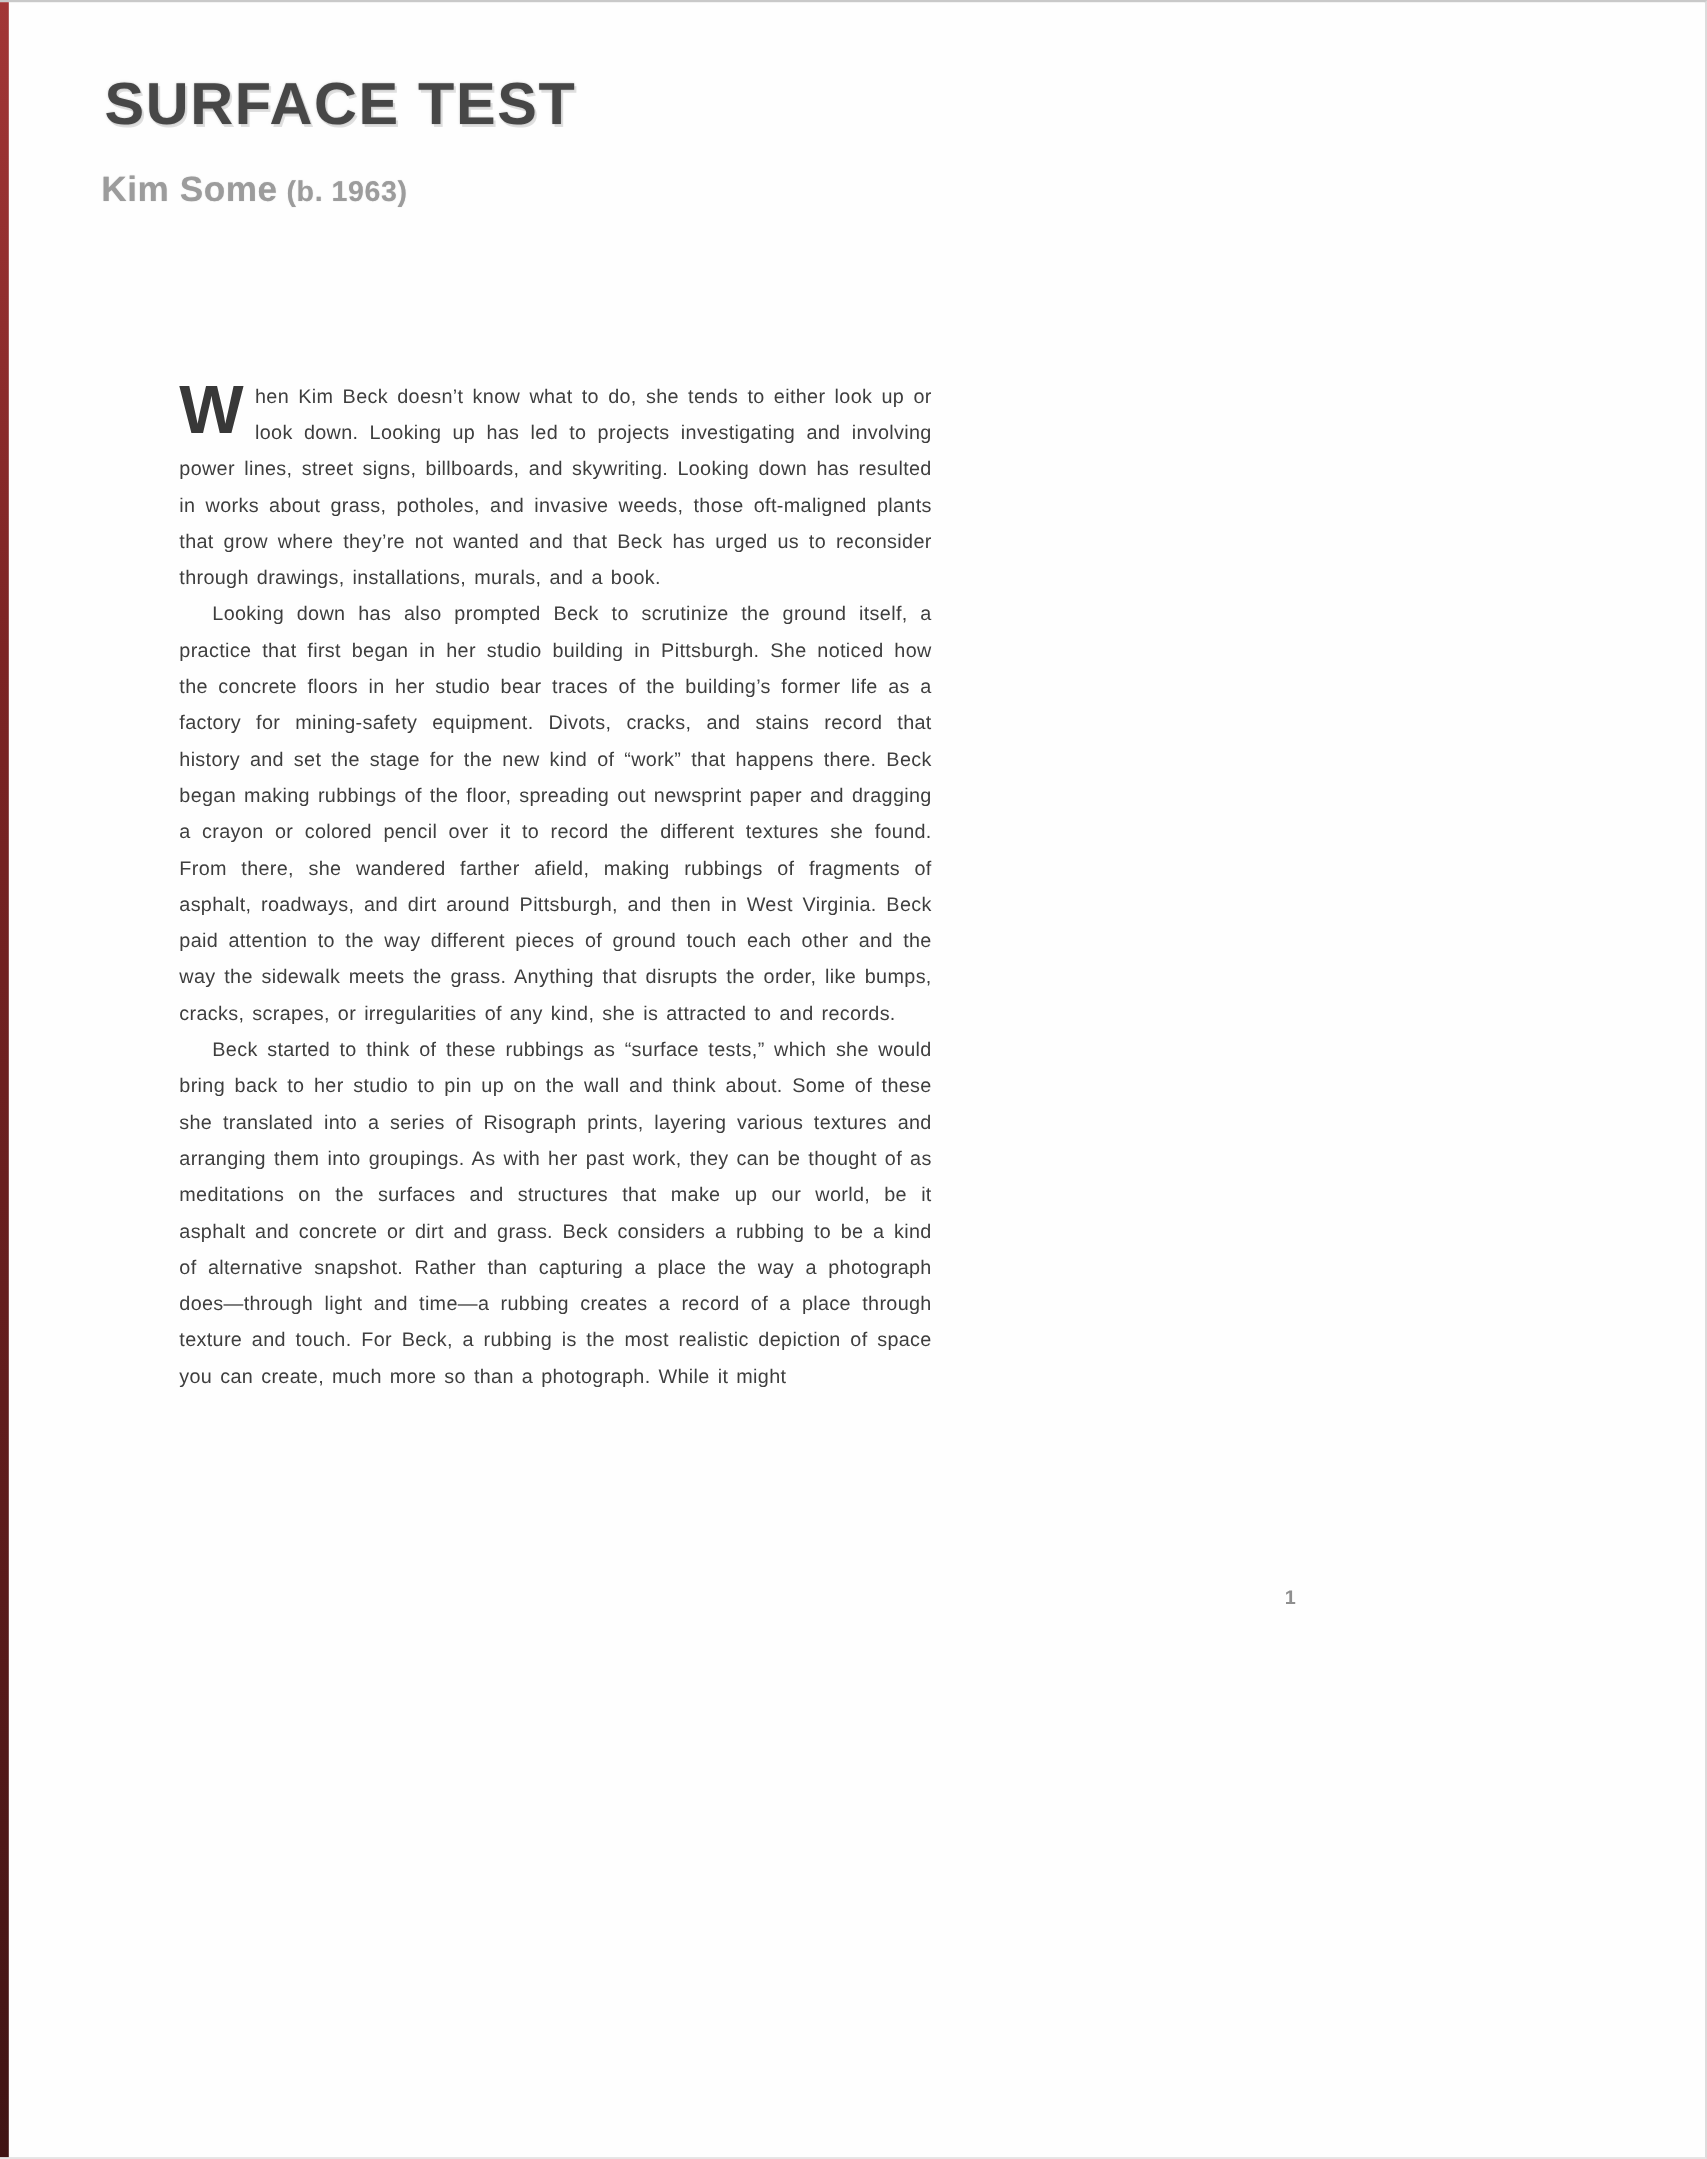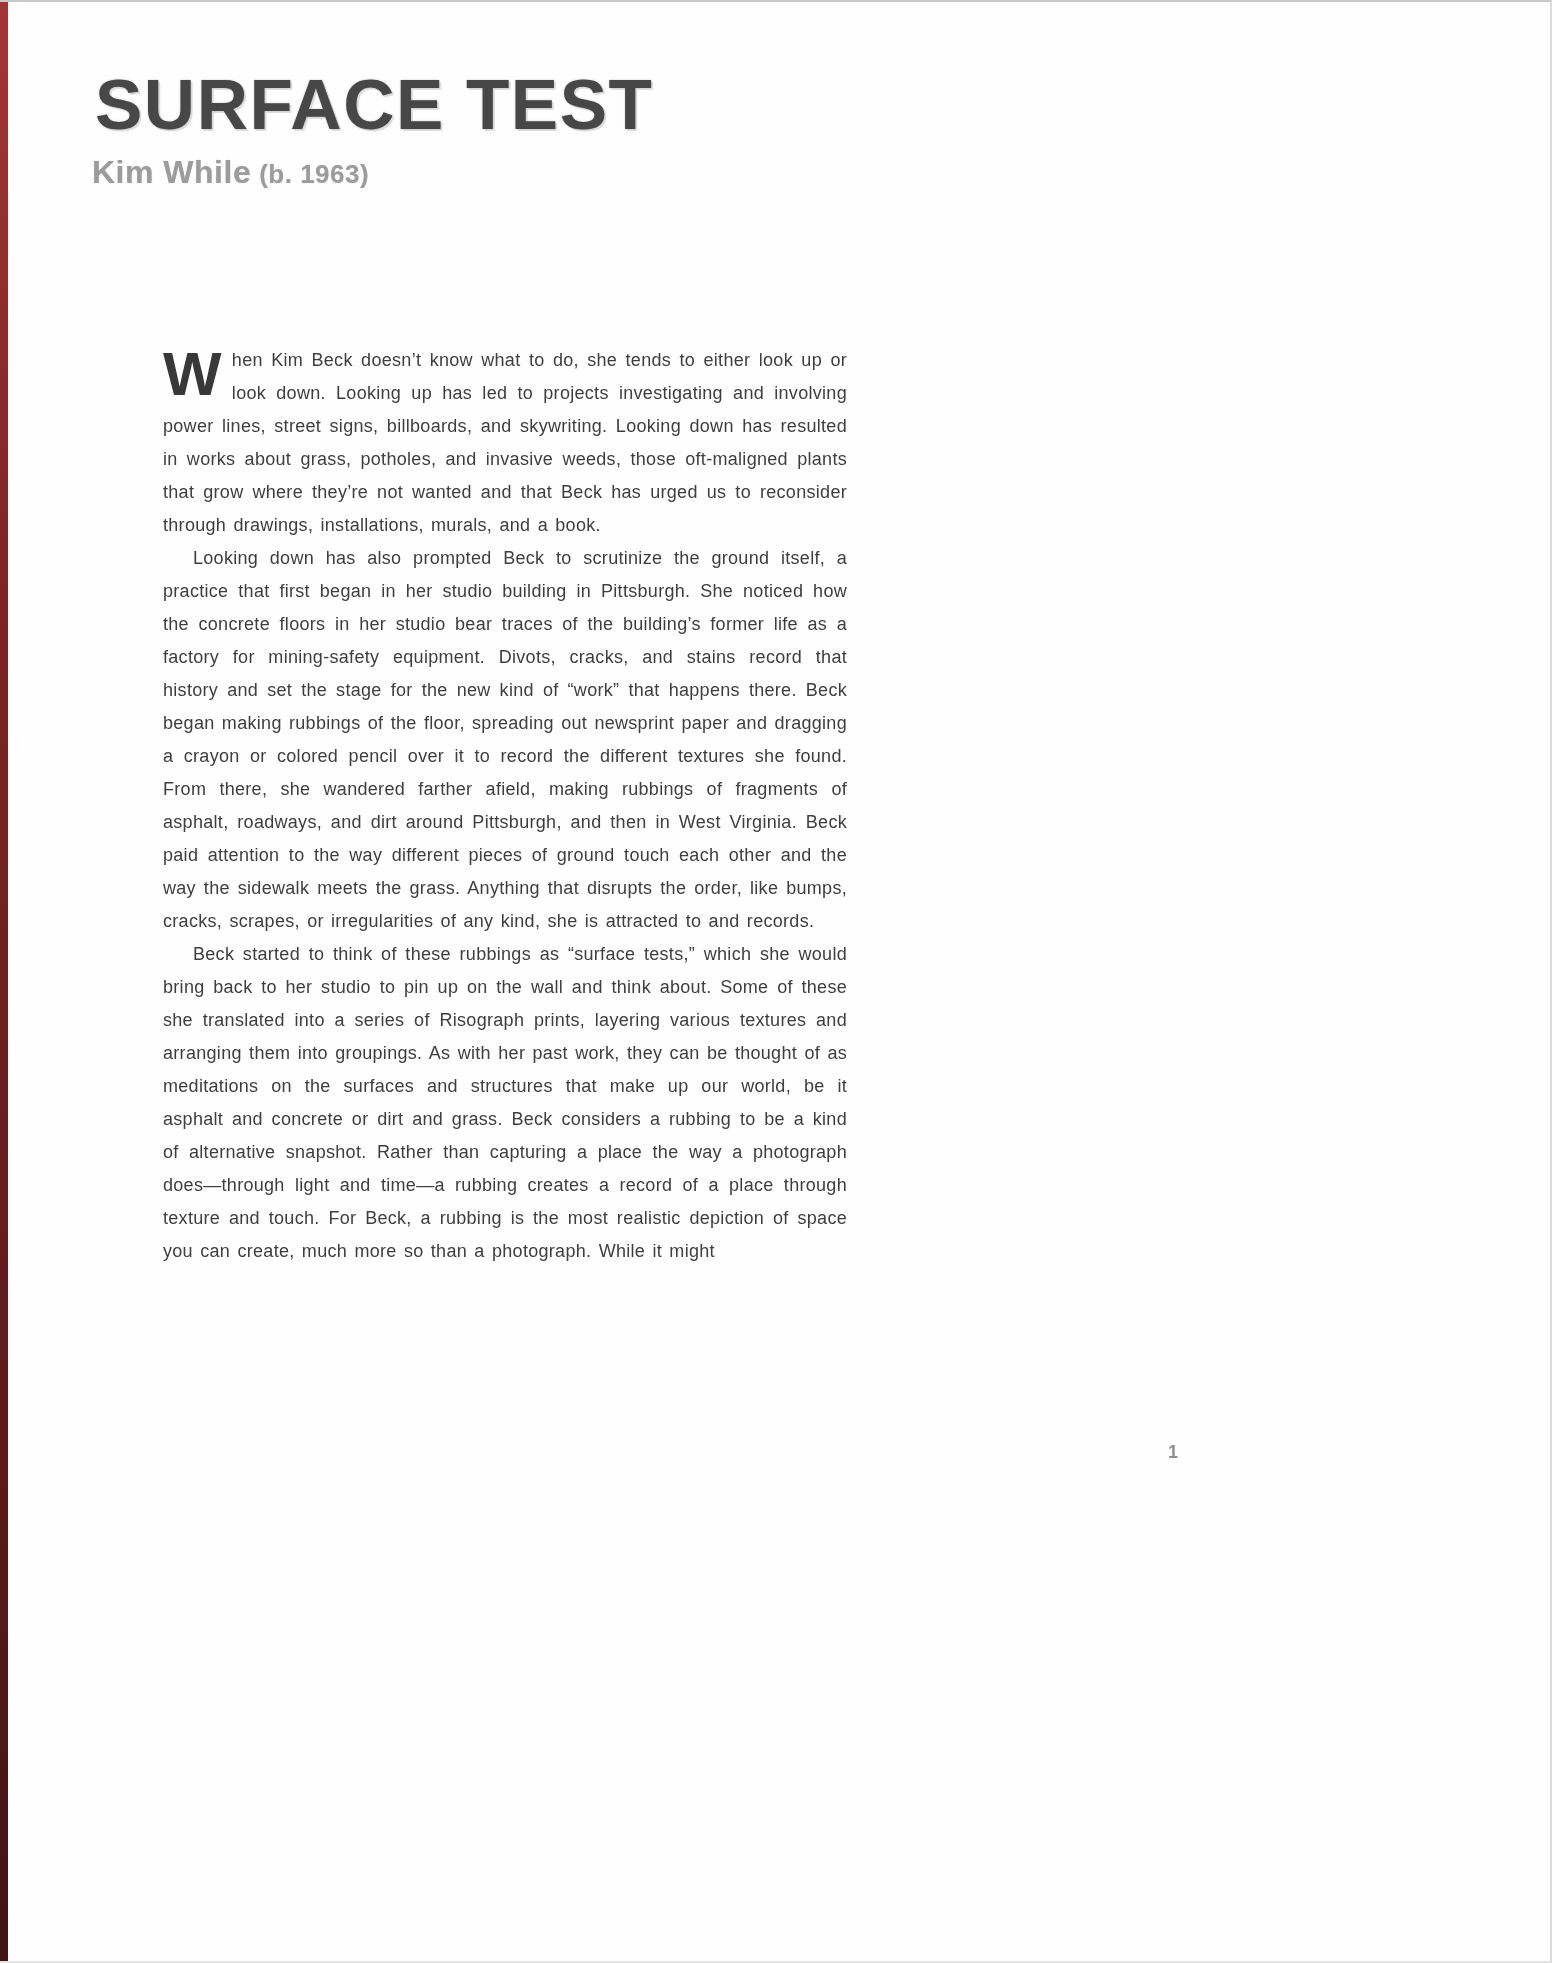--- a/index.html
+++ b/index.html
@@ -31,21 +31,21 @@
       height: 100%;
       background: linear-gradient(180deg, #a23636 0%, #7c2424 30%, #5d1c1c 70%, #401414 100%);
     }
     .title-block {
       position: absolute;
       left: 95px;
       top: 62px;
     }
     .doc-title {
       margin: 0;
-      font-size: 71px;
+      font-size: 54px;
       font-weight: 700;
       letter-spacing: 1.5px;
       color: #474747;
       text-shadow: 0 0 2px rgba(140,140,140,0.55), 2px 2px 0 rgba(190,190,190,0.45);
     }
     .artist-line {
       position: absolute;
       left: 92px;
       top: 152px;
       white-space: nowrap;
@@ -105,21 +105,21 @@
 
 <div class="scan-page">
 
   <div class="spine-edge"></div>
 
   <div class="title-block">
     <h1 class="doc-title">SURFACE TEST</h1>
   </div>
 
   <div class="artist-line">
-    <span class="artist-name">Kim While</span><span class="artist-dates">(b. 1963)</span>
+    <span class="artist-name">Kim Some</span><span class="artist-dates">(b. 1963)</span>
   </div>
 
   <div class="body-text">
     <p>
       <span class="dropcap">W</span><span>hen Kim Beck doesn’t know what to do, she tends to either look up or look down. Looking up has led to projects investigating and involving power lines, street signs, billboards, and skywriting. Looking down has resulted in works about grass, potholes, and invasive weeds, those oft-maligned plants that grow where they’re not wanted and that Beck has urged us to reconsider through drawings, installations, murals, and a book.</span>
     </p>
     <p class="p-indent">Looking down has also prompted Beck to scrutinize the ground itself, a practice that first began in her studio building in Pittsburgh. She noticed how the concrete floors in her studio bear traces of the building’s former life as a factory for mining-safety equipment. Divots, cracks, and stains record that history and set the stage for the new kind of “work” that happens there. Beck began making rubbings of the floor, spreading out newsprint paper and dragging a crayon or colored pencil over it to record the different textures she found. From there, she wandered farther afield, making rubbings of fragments of asphalt, roadways, and dirt around Pittsburgh, and then in West Virginia. Beck paid attention to the way different pieces of ground touch each other and the way the sidewalk meets the grass. Anything that disrupts the order, like bumps, cracks, scrapes, or irregularities of any kind, she is attracted to and records.</p>
     <p class="p-indent">Beck started to think of these rubbings as “surface tests,” which she would bring back to her studio to pin up on the wall and think about. Some of these she translated into a series of Risograph prints, layering various textures and arranging them into groupings. As with her past work, they can be thought of as meditations on the surfaces and structures that make up our world, be it asphalt and concrete or dirt and grass. Beck considers a rubbing to be a kind of alternative snapshot. Rather than capturing a place the way a photograph does—through light and time—a rubbing creates a record of a place through texture and touch. For Beck, a rubbing is the most realistic depiction of space you can create, much more so than a photograph. While it might</p>
   </div>
 

